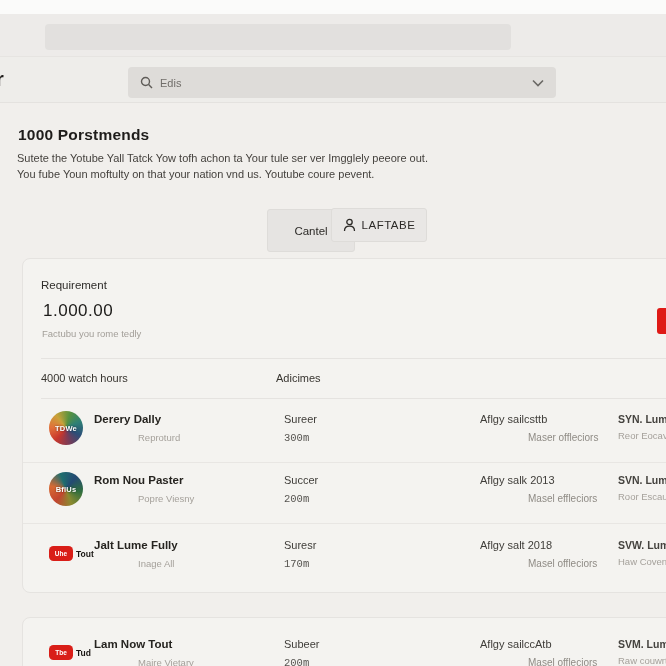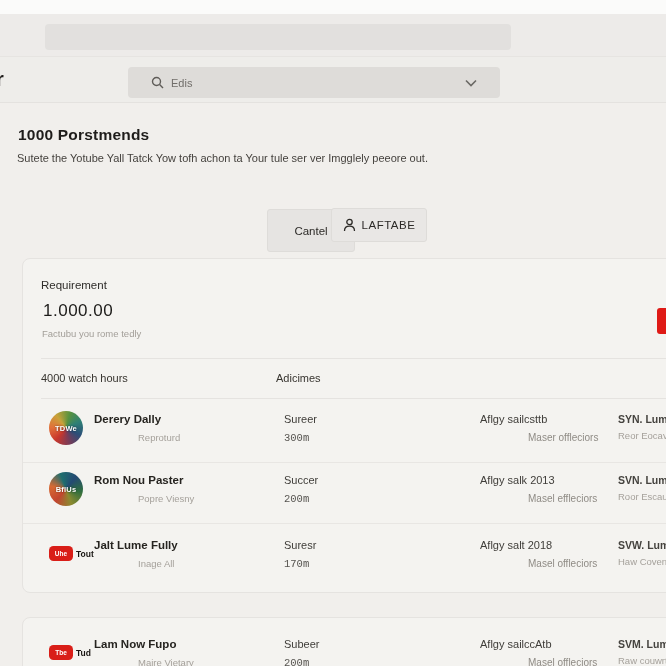--- a/index.html
+++ b/index.html
@@ -6,21 +6,21 @@
   html,body { width:666px; height:666px; }
   body { font-family:"Liberation Sans", sans-serif; background:#f1efec; }
   .screen { position:relative; width:666px; height:666px; overflow:hidden; background:#f1efec; }
 
   
   .top-white { position:absolute; left:0; top:0; width:666px; height:14px; background:#fbfbfa; }
   .top-band { position:absolute; left:0; top:14px; width:666px; height:43px; background:#edebe9; border-bottom:1px solid #e6e4e1; }
   .address-bar { position:absolute; left:45px; top:24px; width:466px; height:26px; background:#e2e0de; border-radius:4px; }
   .toolbar-band { position:absolute; left:0; top:57px; width:666px; height:46px; background:#eeedea; border-bottom:1px solid #e4e2df; }
   .left-fragment { position:absolute; left:-4px; top:68px; font-size:20px; font-weight:bold; color:#1d1b19; }
-  .search-bar { position:absolute; left:128px; top:67px; width:372px; height:31px; background:#dedcd9; border-radius:4px; display:flex; align-items:center; padding:0 23px; }
+  .search-bar { position:absolute; left:128px; top:67px; width:428px; height:31px; background:#dedcd9; border-radius:4px; display:flex; align-items:center; padding:0 12px; }
   .search-bar svg { flex:0 0 auto; }
   .search-text { font-size:11px; color:#716e6a; margin-left:7px; flex:1 1 auto; }
 
   
   .page-title { position:absolute; left:18px; top:126px; font-size:15.5px; font-weight:bold; color:#1e1c1a; letter-spacing:.2px; }
   .desc1 { position:absolute; left:17px; top:152px; font-size:11px; color:#45423e; }
   .desc2 { position:absolute; left:17px; top:168px; font-size:11px; color:#45423e; }
 
   .btn { position:absolute; display:flex; align-items:center; justify-content:center; background:#e6e4e2; border:1px solid #deDCd9; border-radius:3px; font-size:11.5px; color:#2c2a27; cursor:pointer; }
   .btn-cancel { left:235px; top:209px; width:88px; height:43px;margin-left:32px; }
@@ -83,20 +83,21 @@
       <line x1="8.6" y1="8.6" x2="12" y2="12" stroke="#5f5c58" stroke-width="1.4"></line>
     </svg>
     <span class="search-text">Edis</span>
     <svg width="12" height="8" viewBox="0 0 12 8">
       <polyline points="1,1.5 6,6.5 11,1.5" fill="none" stroke="#6b6965" stroke-width="1.6"></polyline>
     </svg>
   </div>
 
   <div class="page-title">1000 Porstmends</div>
   <div class="desc1">Sutete the Yotube Yall Tatck Yow tofh achon ta Your tule ser ver Imgglely peeore out.</div>
+  <div class="desc2">You fube Youn moftulty on that your nation vnd us. Youtube coure pevent.</div>
 
   <div class="btn btn-cancel">
     <span>Cantel</span>
   </div>
   <div class="btn btn-primary">
     <svg width="13" height="14" viewBox="0 0 13 14">
       <circle cx="6.5" cy="4" r="2.7" fill="none" stroke="#2c2a27" stroke-width="1.3"></circle>
       <path d="M1.5 13 C1.5 9.6 4 8.2 6.5 8.2 C9 8.2 11.5 9.6 11.5 13" fill="none" stroke="#2c2a27" stroke-width="1.3"></path>
     </svg>
     <span>LAFTABE</span>
@@ -158,21 +159,21 @@
       <div class="r-rightsub">Haw Covent</div>
     </div>
   </div>
 
   <div class="card card2">
     <div class="row" style="top:10px;">
       <div class="icon-yt">
         <span class="yt-badge">Tbe</span>
         <span class="yt-brand">Tud</span>
       </div>
-      <div class="r-title">Lam Now Fupo</div>
+      <div class="r-title">Lam Now Tout</div>
       <div class="r-sub">Majre Vietary</div>
       <div class="r-stat">Subeer</div>
       <div class="r-statv">200m</div>
       <div class="r-det">Aflgy sailccAtb</div>
       <div class="r-detsub">Masel offleciors</div>
       <div class="r-right">SVM. Lume Pa</div>
       <div class="r-rightsub">Raw couwrt</div>
     </div>
   </div>
 

